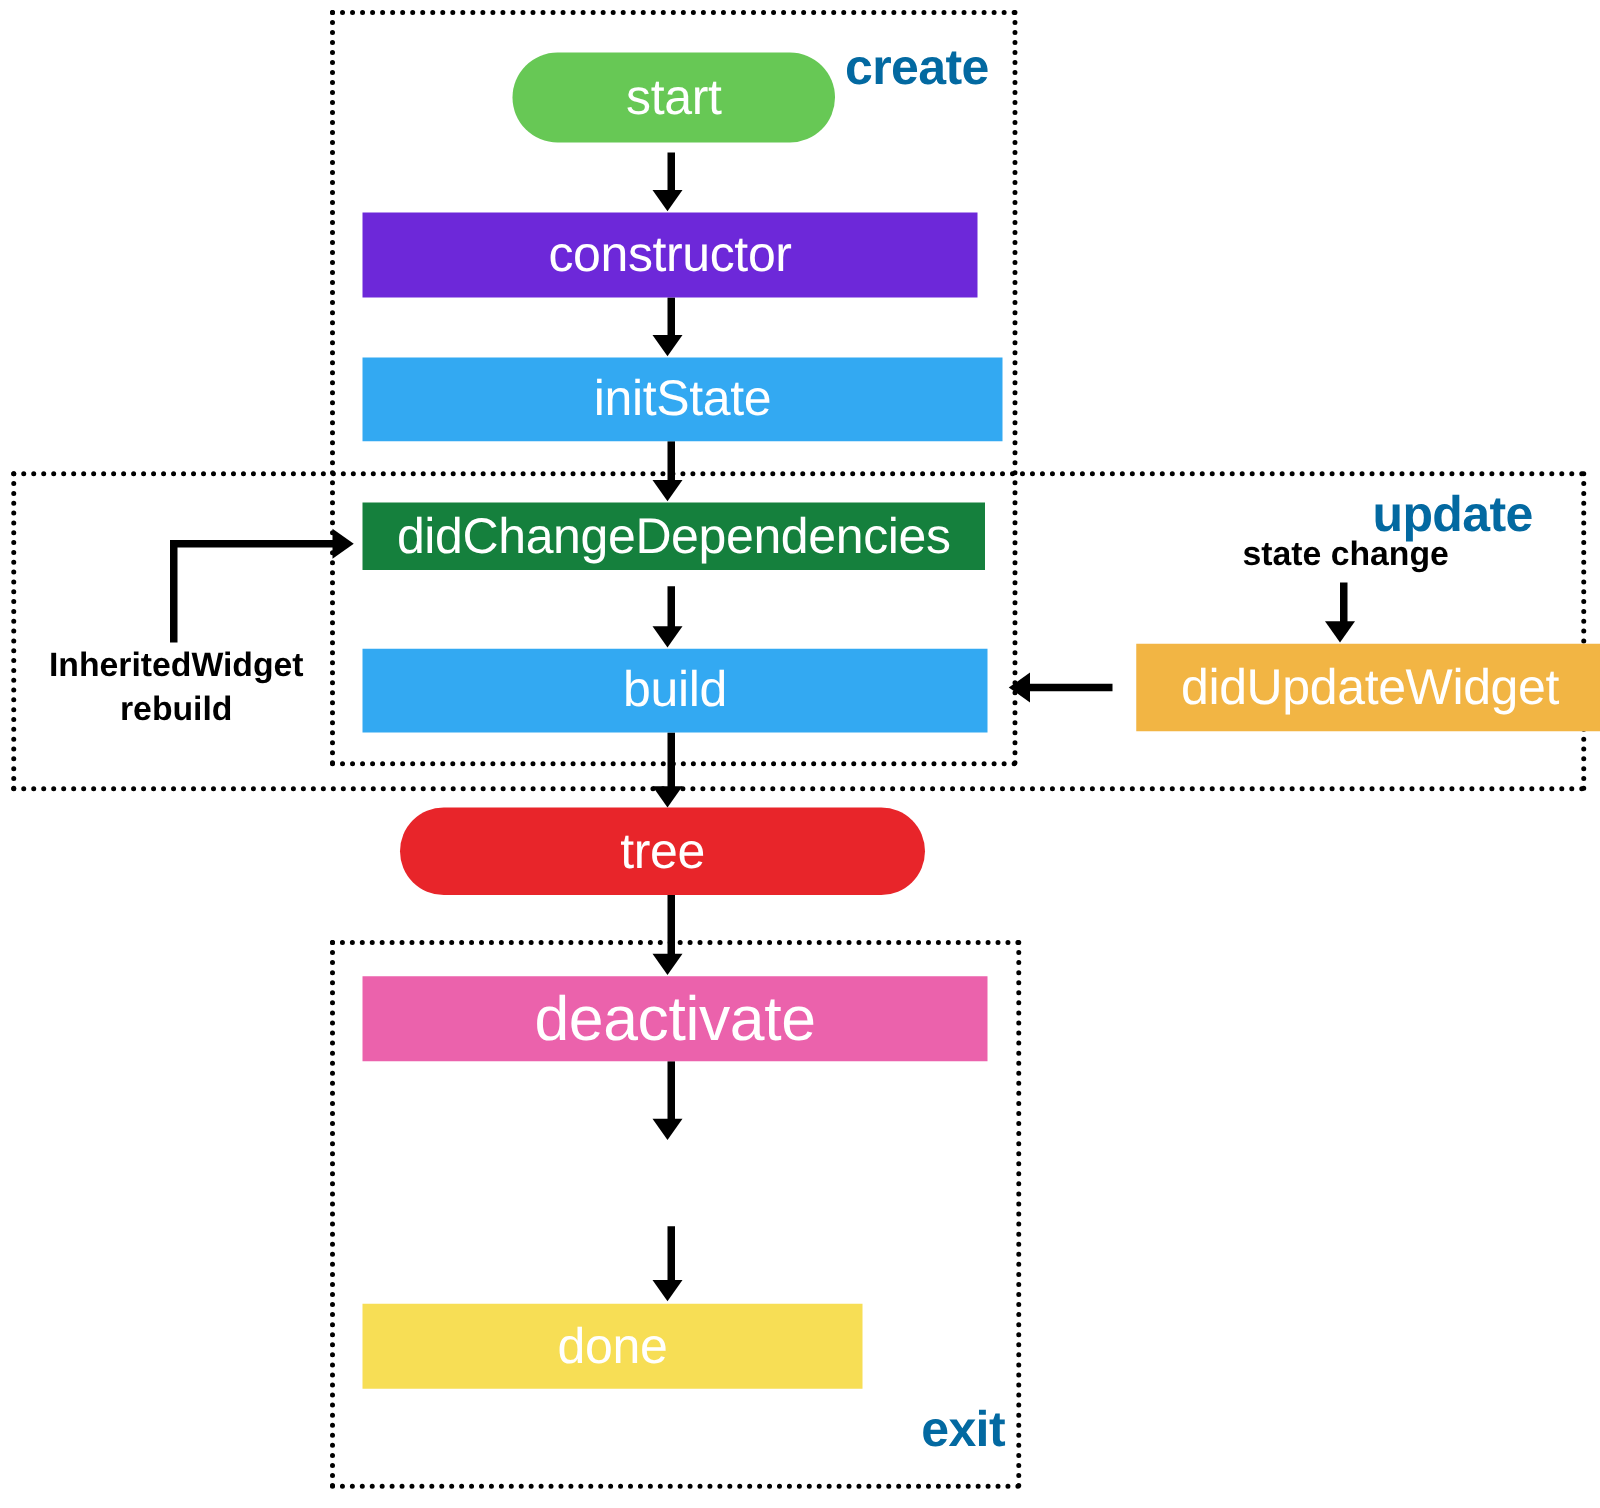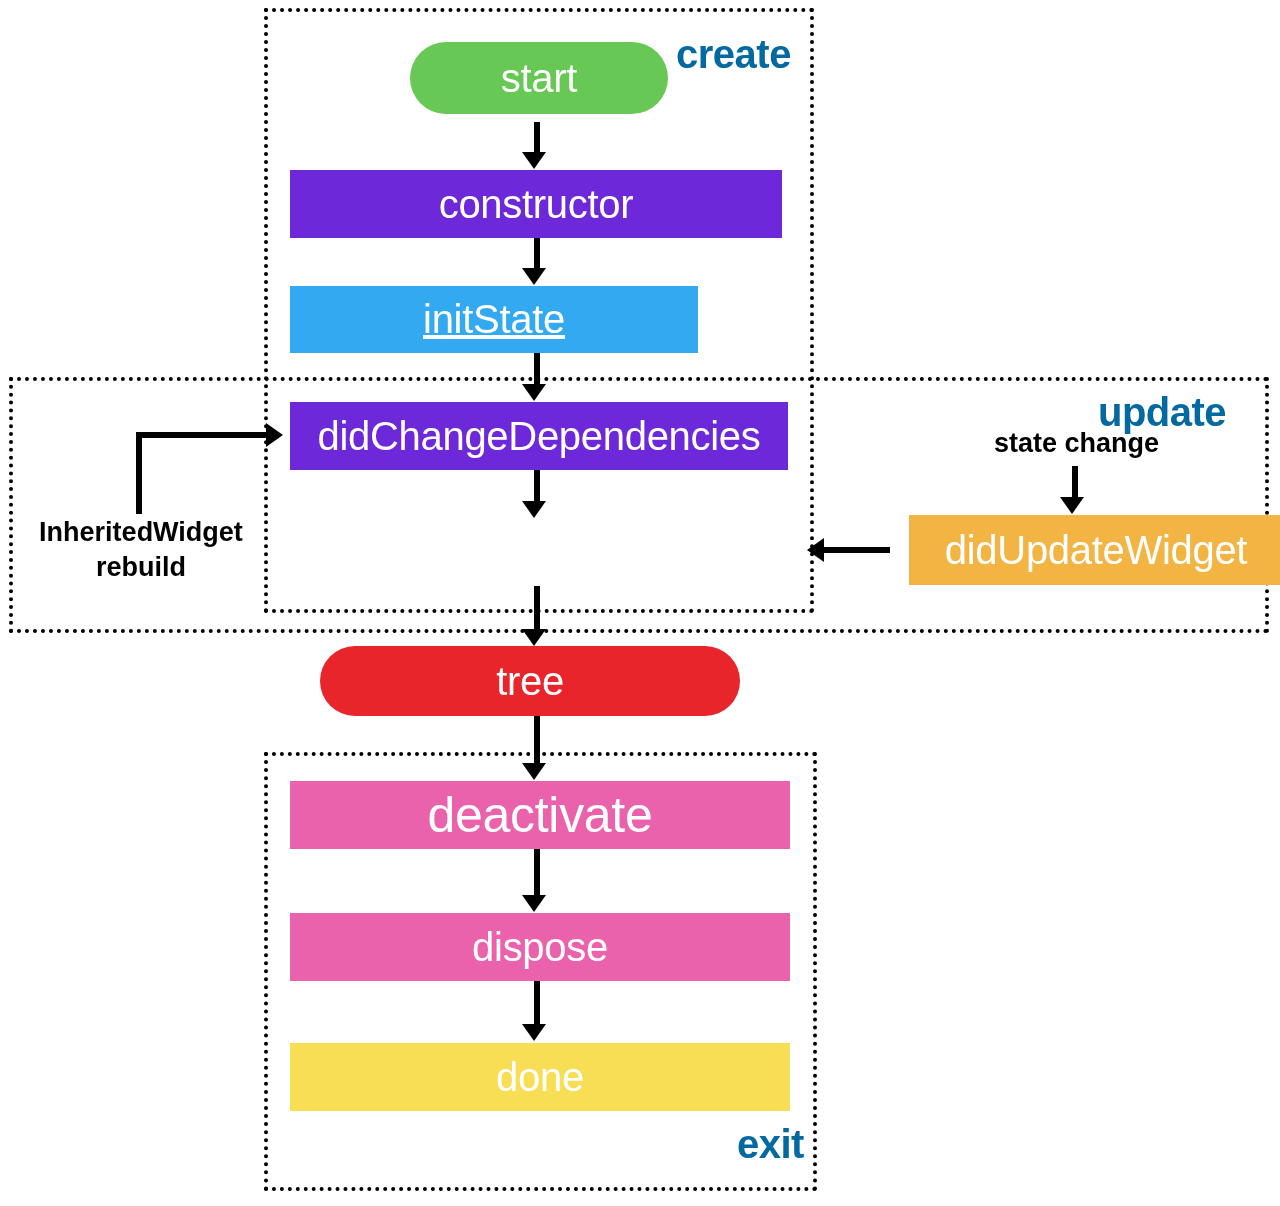--- a/index.html
+++ b/index.html
@@ -70,27 +70,27 @@
     justify-content: center;
     color: #ffffff;
     font-weight: normal;
     letter-spacing: -0.3px;
     white-space: nowrap;
   }
   .node.rounded { border-radius: 36px; }
 
   #node-start                 { left: 410px; top: 42px;  width: 258px; height: 72px; background: #67C855; font-size: 40px; }
   #node-constructor           { left: 290px; top: 170px; width: 492px; height: 68px; background: #6d28d9; font-size: 40px; }
-  #node-initstate             { left: 290px; top: 286px; width: 408px; height: 67px; background: #33A9F2; font-size: 40px; text-decoration: underline; }
-  #node-didchangedependencies { left: 290px; top: 402px; width: 498px; height: 68px; background: #6d28d9; font-size: 40px; }
+  #node-initstate             { left: 290px; top: 286px; width: 512px; height: 67px; background: #33A9F2; font-size: 40px; }
+  #node-didchangedependencies { left: 290px; top: 402px; width: 498px; height: 54px; background: #15803d; font-size: 40px; }
   #node-build                 { left: 290px; top: 519px; width: 500px; height: 67px; background: #33A9F2; font-size: 40px; }
   #node-tree                  { left: 320px; top: 646px; width: 420px; height: 70px; background: #E8252A; font-size: 40px; border-radius: 35px; }
   #node-deactivate            { left: 290px; top: 781px; width: 500px; height: 68px; background: #EB62AC; font-size: 50px; }
   #node-dispose               { left: 290px; top: 913px; width: 500px; height: 68px; background: #EB62AC; font-size: 40px; }
-  #node-done                  { left: 290px; top: 1043px; width: 500px; height: 68px; background: #F7DE55; font-size: 40px; }
+  #node-done                  { left: 290px; top: 1043px; width: 400px; height: 68px; background: #F7DE55; font-size: 40px; }
   #node-didupdatewidget       { left: 888px; top: 515px; width: 374px; height: 70px; background: #F2B544; font-size: 40px; margin-left: 21px; }
 
   
   .arrow-v {
     position: absolute;
     width: 6px;
     background: #000000;
   }
   .arrow-head-down {
     position: absolute;
@@ -209,24 +209,24 @@
   <div class="arrow-head-right" id="a11-head"></div>
 
   <div class="node rounded" id="node-start">start</div>
 
   <div class="node" id="node-constructor">constructor</div>
 
   <div class="node" id="node-initstate">initState</div>
 
   <div class="node" id="node-didchangedependencies">didChangeDependencies</div>
 
+  <div class="node" id="node-build">build</div>
 
   <div class="node" id="node-didupdatewidget">didUpdateWidget</div>
 
   <div class="node rounded" id="node-tree">tree</div>
 
   <div class="node" id="node-deactivate">deactivate</div>
 
-  <div class="node" id="node-dispose">dispose</div>
 
   <div class="node" id="node-done">done</div>
 
 </div>
 
 </body></html>

